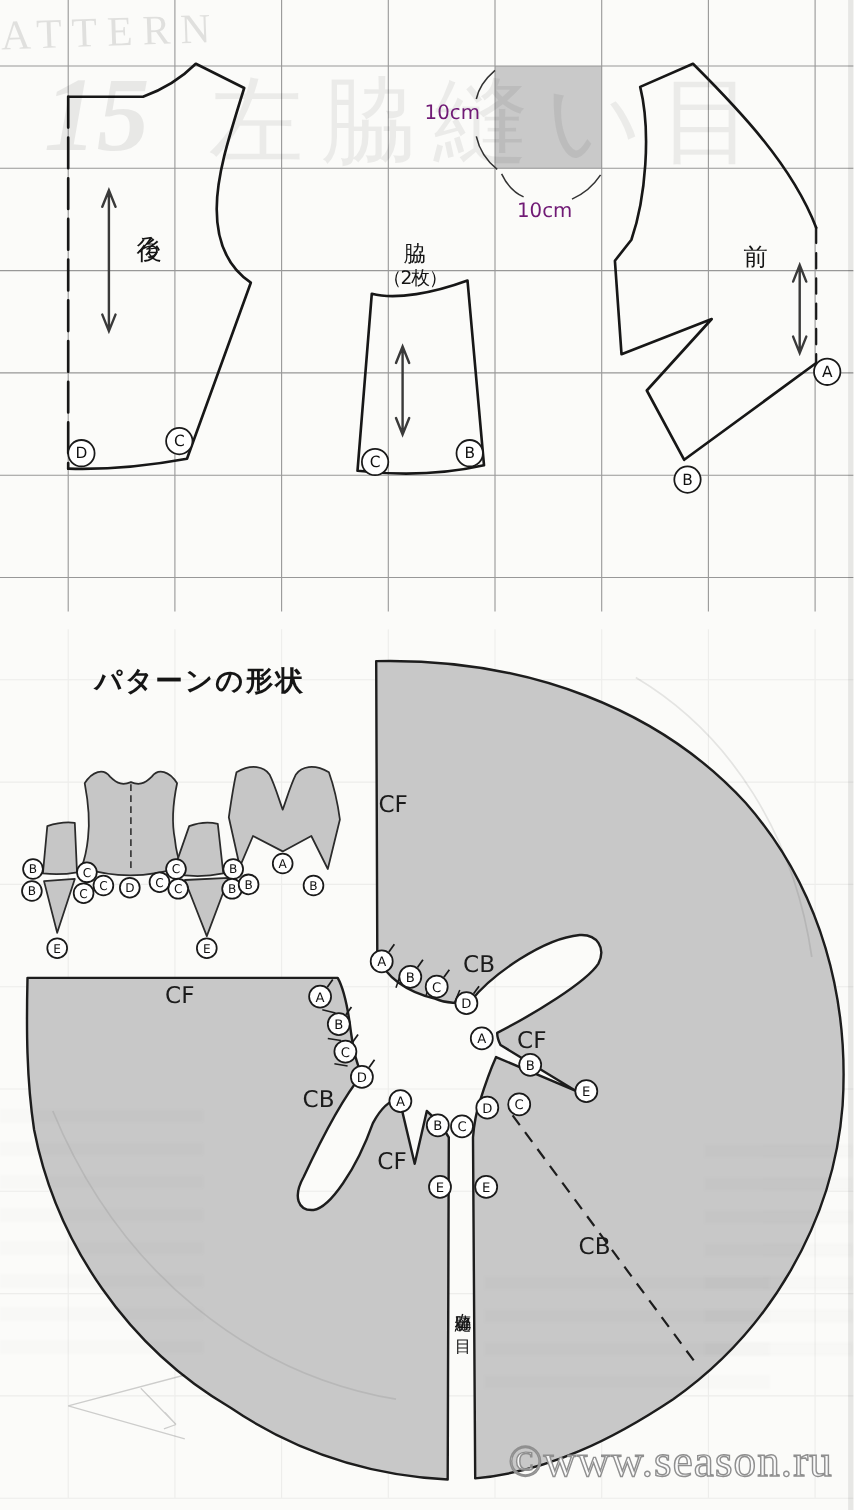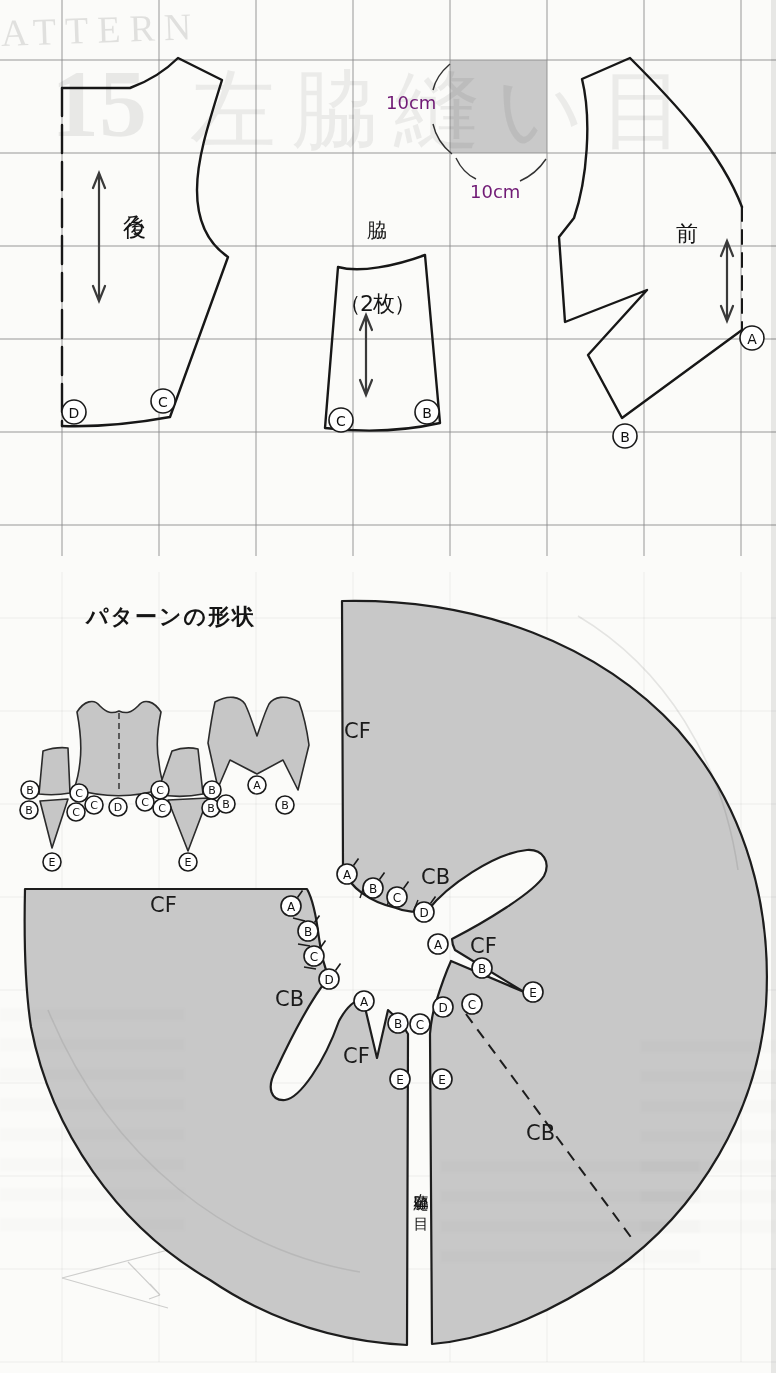--- a/index.html
+++ b/index.html
@@ -3,29 +3,29 @@
 <meta charset="utf-8">
 <style>
   html,body{margin:0;padding:0;}
   body{width:776px;height:1373px;position:relative;overflow:hidden;
        background:#fbfbf9;font-family:"DejaVu Sans",sans-serif;color:#151515;}
   #page{position:absolute;inset:0;}
   svg{position:absolute;left:0;top:0;}
   .abs{position:absolute;}
   .ghost{color:#000;opacity:.09;font-family:"Liberation Serif",serif;pointer-events:none;}
   #ghost-heading{left:-26px;top:8px;font-size:38px;letter-spacing:9px;opacity:.10;transform:rotate(-2deg);}
-  #ghost-number{left:51px;top:48px;font-size:96px;font-weight:bold;opacity:.07;}
+  #ghost-number{left:40px;top:48px;font-size:96px;font-weight:bold;opacity:.07;font-style:italic;}
   #ghost-kanji{left:190px;top:52px;font-size:86px;letter-spacing:16px;opacity:.06;font-family:"DejaVu Sans",sans-serif;}
   #top-title{left:318px;top:14px;font-size:24px;letter-spacing:2px;}
-  #bottom-title{left:86px;top:602px;font-size:22px;font-weight:600;letter-spacing:2px;}
+  #bottom-title{left:86px;top:602px;font-size:25px;font-weight:600;letter-spacing:2px;}
   .piece-label{font-size:22px;letter-spacing:1px;}
   #back-label{left:120px;top:198px;writing-mode:vertical-rl;text-orientation:upright;font-size:23px;}
   #side-label{left:322px;top:219px;width:110px;text-align:center;line-height:1.18;}
   #side-label .l1{font-size:20px;display:block;}
-  #side-label .l2{font-size:22px;display:block;letter-spacing:-1px;margin-top:48px;}
+  #side-label .l2{font-size:17px;display:block;letter-spacing:-1px;}
   #front-label{left:676px;top:219px;}
   .scale-label{font-size:18px;color:#701a75;}
   #scale-left{left:386px;top:92px;}
   #scale-bottom{left:470px;top:181px;}
   #side-seam-label{left:406px;top:1181px;width:24px;writing-mode:vertical-rl;
       text-orientation:upright;font-size:15px;letter-spacing:2px;text-align:center;}
   #watermark{left:462px;top:1304px;width:312px;font-family:"Liberation Serif",serif;
       font-size:41px;letter-spacing:1px;color:rgba(250,250,250,.92);
       -webkit-text-stroke:1.3px #8f8f8f;white-space:nowrap;}
   .ghost-paragraph{background:repeating-linear-gradient(to bottom,
@@ -302,15 +302,16 @@
   <div class="abs scale-label" id="scale-left">10cm</div>
   <div class="abs scale-label" id="scale-bottom">10cm</div>
   <div class="abs" id="back-label">後ろ</div>
   <div class="abs" id="side-label">
     <span class="l1">脇</span>
     <span class="l2">（2枚）</span>
   </div>
   <div class="abs piece-label" id="front-label">前</div>
   <div class="abs" id="bottom-title">パターンの形状</div>
   <div class="abs" id="side-seam-label">左脇縫い目</div>
+  <div class="abs" id="watermark">©www.season.ru</div>
 
   <div class="abs" id="edge-shade"></div>
 </div>
 
 </body></html>

